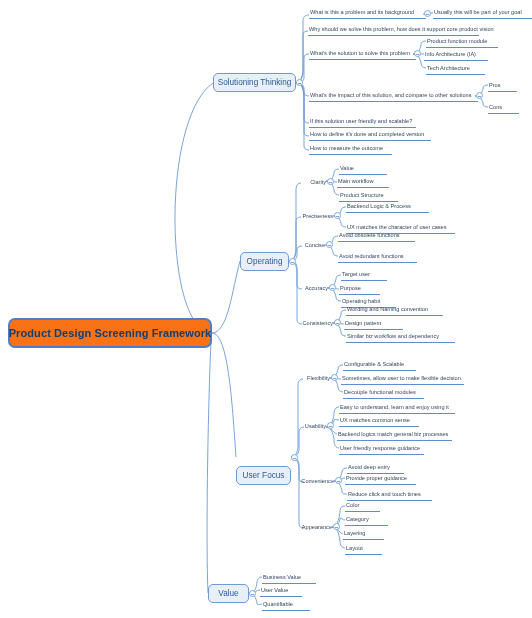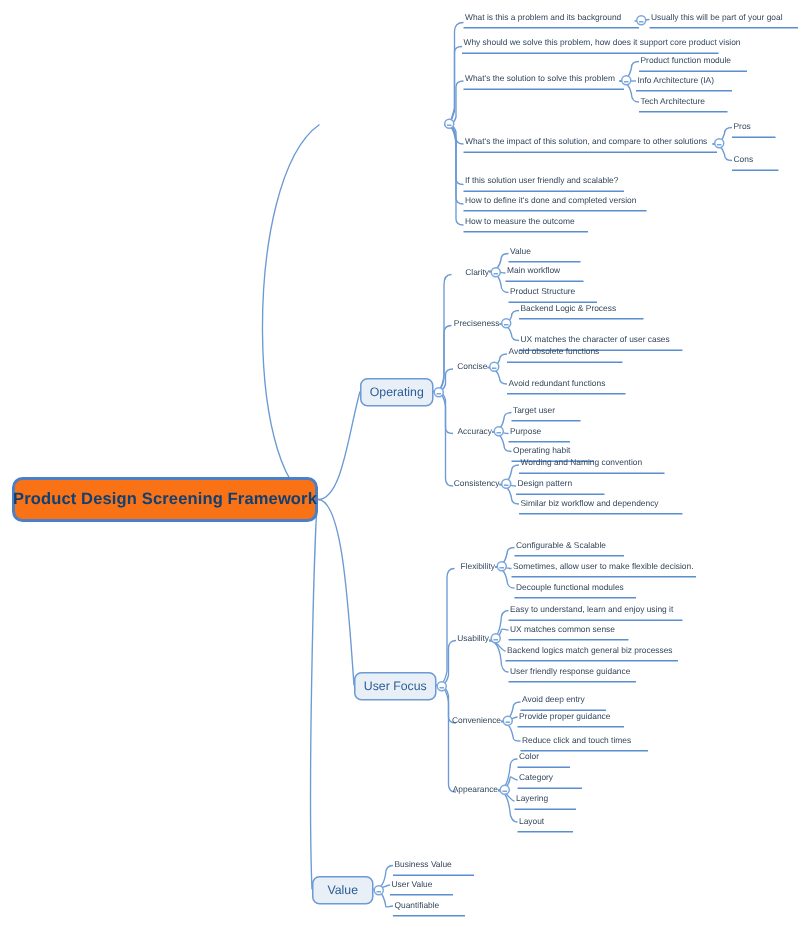--- a/index.html
+++ b/index.html
@@ -135,20 +135,23 @@
       <path d="M249,593 C254,593 256,589 257,583 C257,579 259,577 262,577"></path>
       <path d="M249,593 C255,593 257,590 260,590"></path>
       <path d="M249,593 C254,593 256,598 257,603 C257,606 259,604 262,604"></path>
     </g>
   </svg>
 
   <div class="node root">
     <span>Product Design Screening Framework</span>
   </div>
 
+  <div class="node l1" style="left:213px;top:73px;width:83px;">
+    <span>Solutioning Thinking</span>
+  </div>
   <div class="handle" style="left:296px;top:79px;"></div>
 
   <div class="node leaf" style="left:309px;top:7px;width:114px;">What is this a problem and its background</div>
   <div class="handle" style="left:424px;top:10px;"></div>
   <div class="node leaf" style="left:433px;top:7px;width:97px;">Usually this will be part of your goal</div>
 
   <div class="node leaf" style="left:308px;top:24px;width:168px;">Why should we solve this problem, how does it support core product vision</div>
 
   <div class="node leaf" style="left:309px;top:48px;width:104px;">What's the solution to solve this problem</div>
   <div class="handle" style="left:414px;top:50px;"></div>
@@ -191,21 +194,21 @@
   <div class="node leaf" style="left:341px;top:269px;width:43px;">Target user</div>
   <div class="node leaf" style="left:339px;top:283px;width:38px;">Purpose</div>
   <div class="node leaf" style="left:341px;top:296px;width:52px;">Operating habit</div>
 
   <div class="node l2" style="left:297px;top:319px;width:36px;">Consistency</div>
   <div class="handle" style="left:334px;top:319px;"></div>
   <div class="node leaf" style="left:346px;top:304px;width:94px;">Wording and Naming convention</div>
   <div class="node leaf" style="left:344px;top:318px;width:56px;">Design pattern</div>
   <div class="node leaf" style="left:346px;top:331px;width:106px;">Similar biz workflow and dependency</div>
 
-  <div class="node l1" style="left:236px;top:448px;width:55px;">
+  <div class="node l1" style="left:236px;top:466px;width:55px;">
     <span>User Focus</span>
   </div>
   <div class="handle" style="left:291px;top:454px;"></div>
 
   <div class="node l2" style="left:299px;top:374px;width:31px;">Flexibility</div>
   <div class="handle" style="left:331px;top:374px;"></div>
   <div class="node leaf" style="left:343px;top:359px;width:70px;">Configurable &amp; Scalable</div>
   <div class="node leaf" style="left:341px;top:373px;width:120px;">Sometimes, allow user to make flexible decision.</div>
   <div class="node leaf" style="left:343px;top:387px;width:78px;">Decouple functional modules</div>
 

